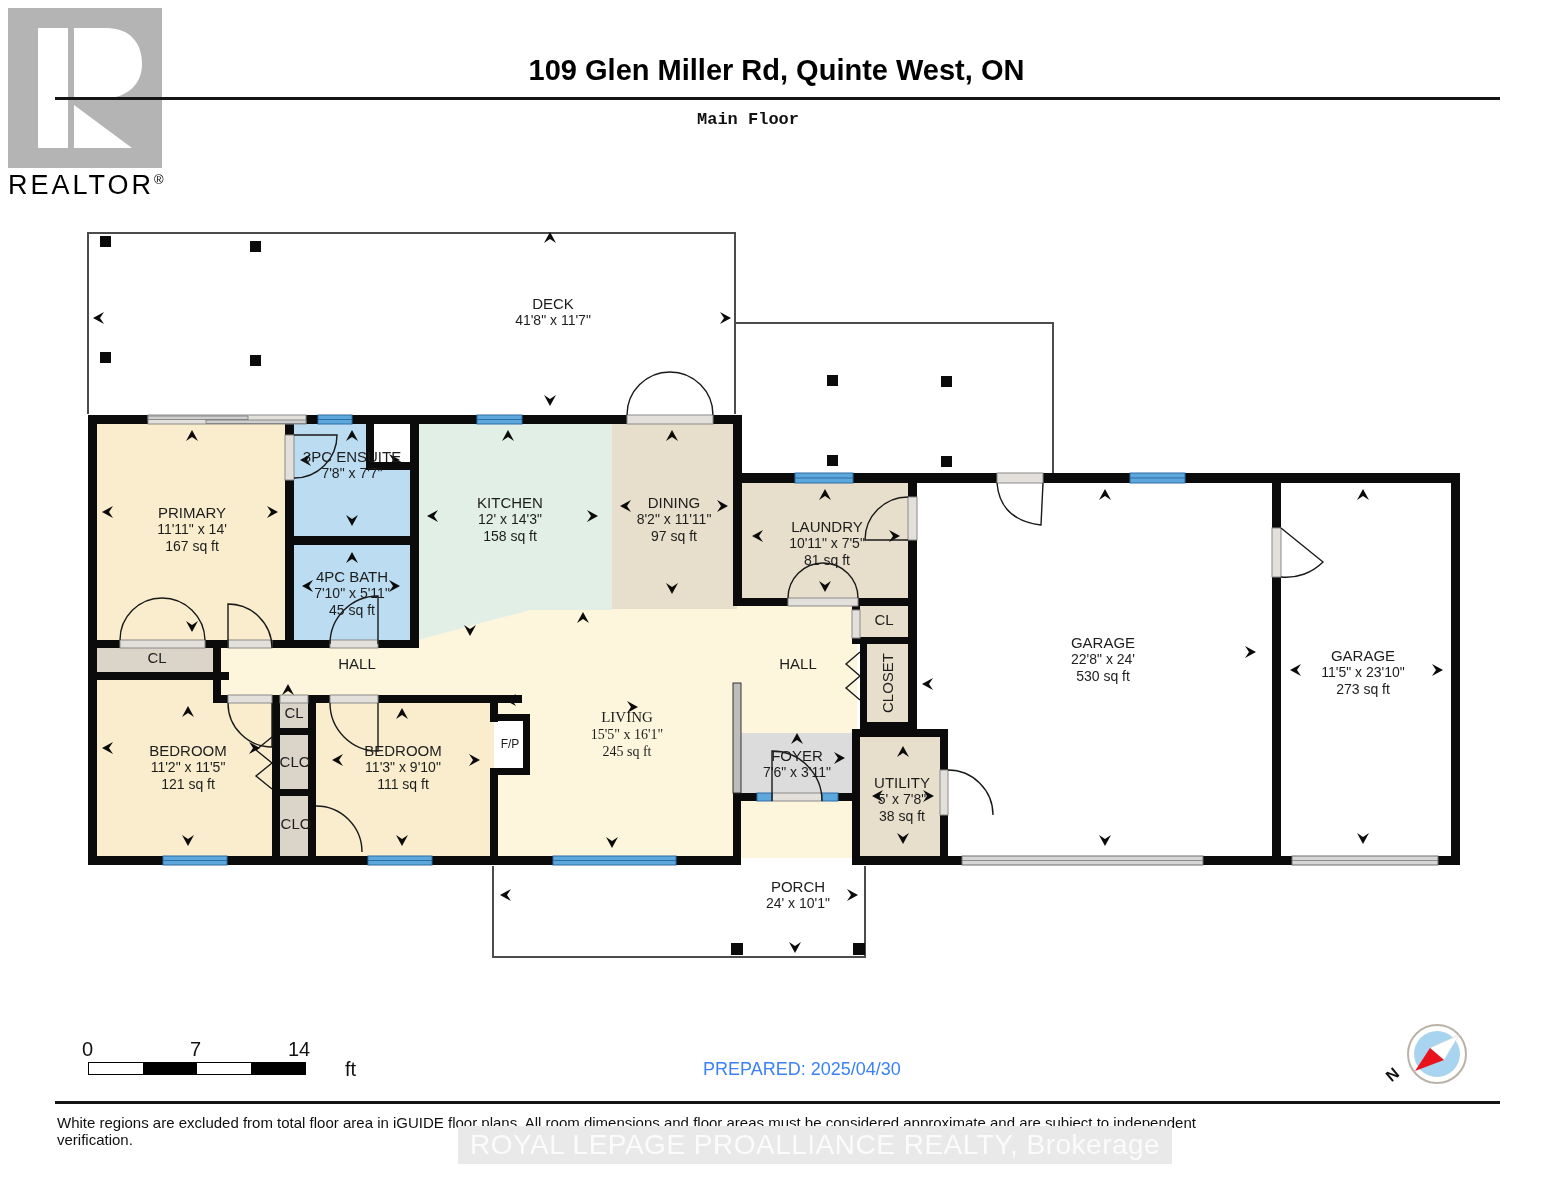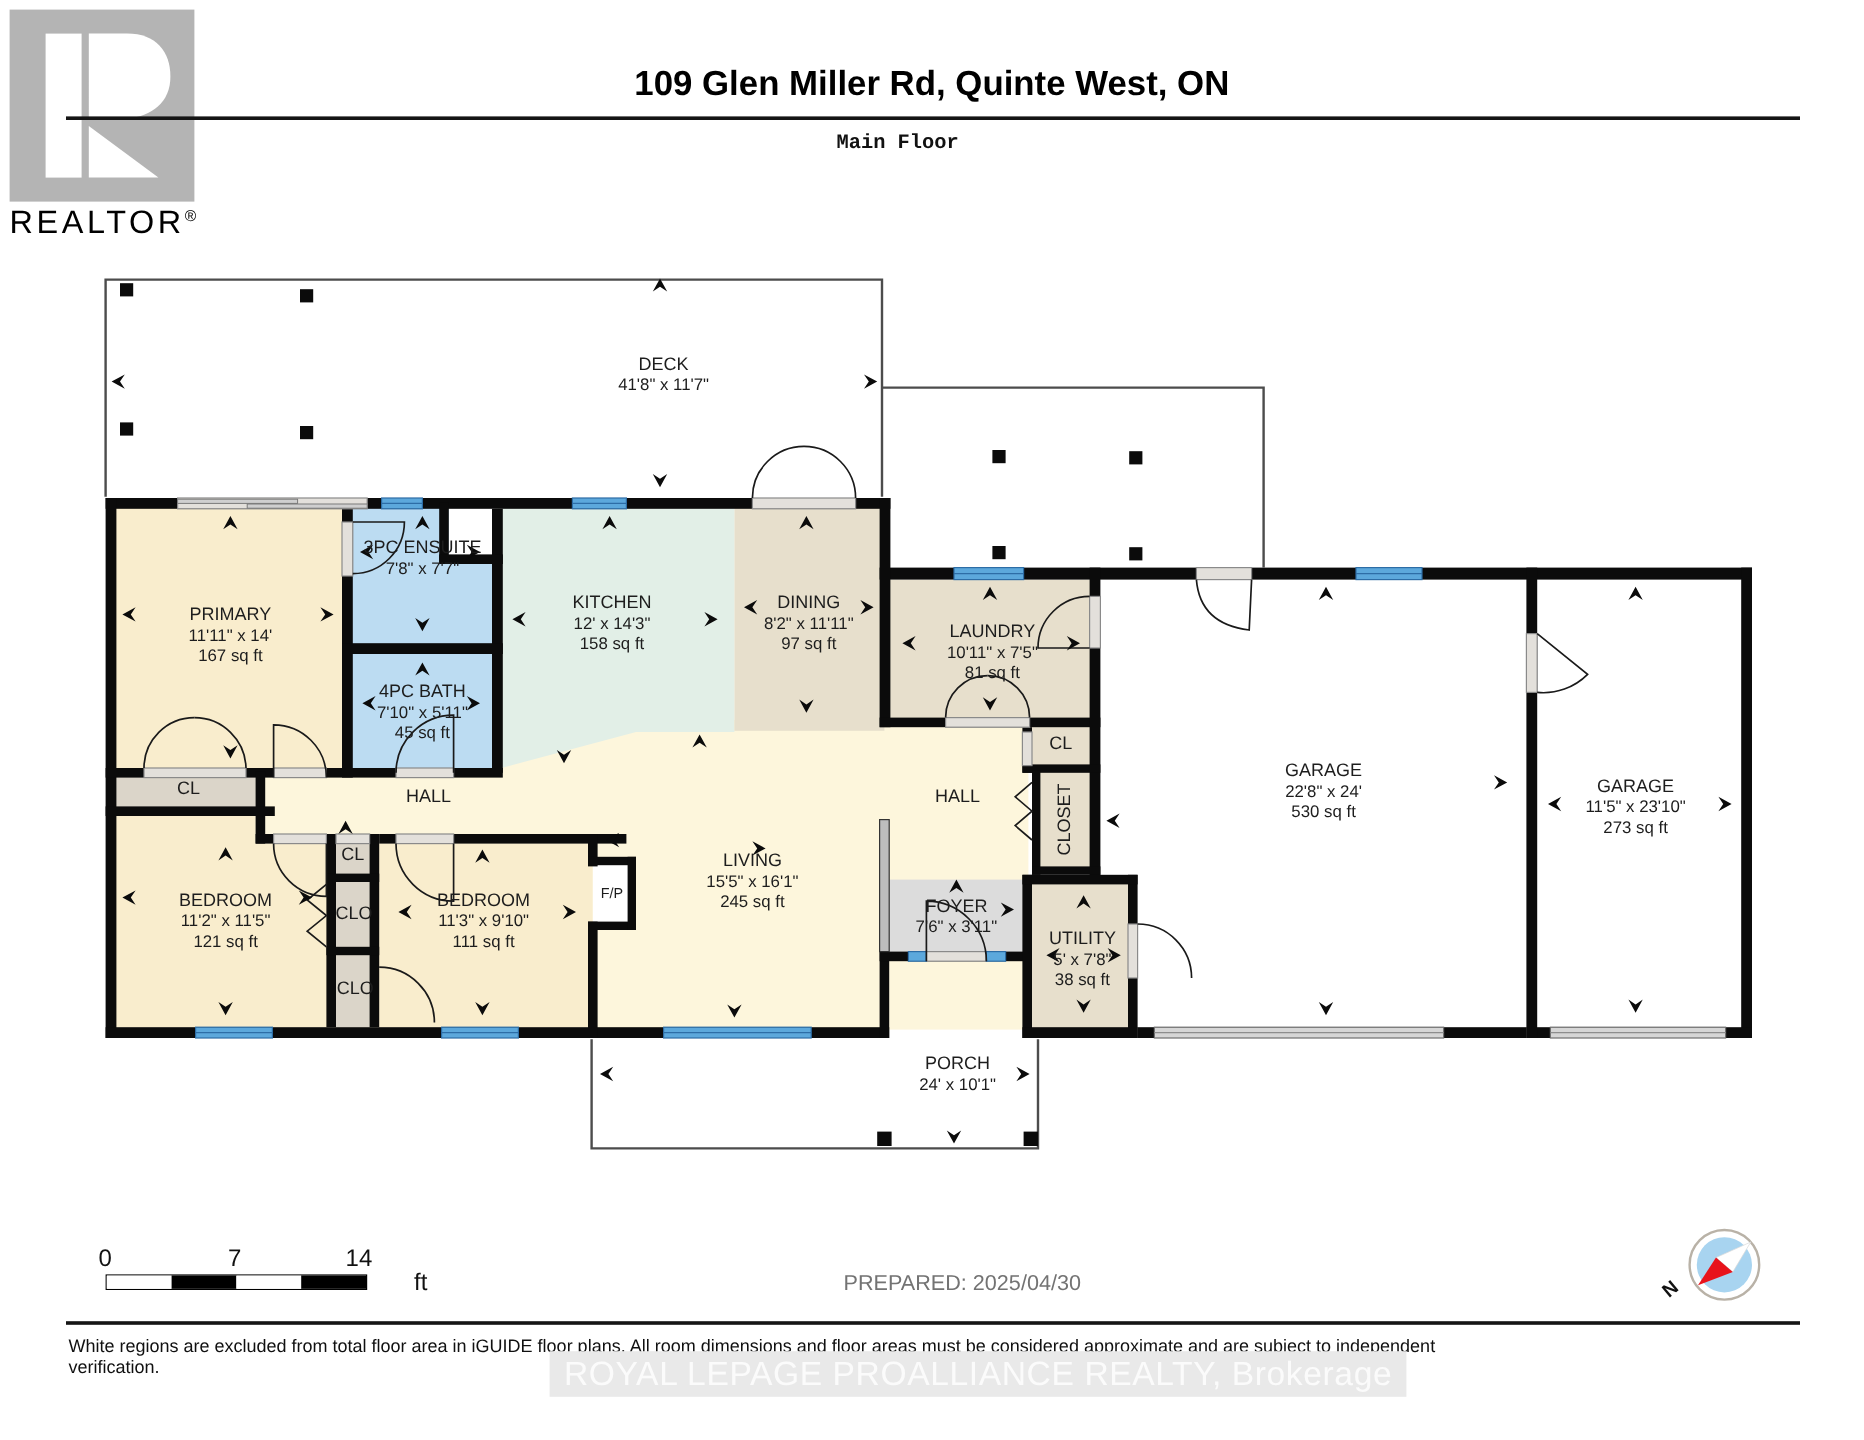--- a/index.html
+++ b/index.html
@@ -23,21 +23,21 @@
   .rlabel .dims,.rlabel .area{font-size:14px;}
   .rlabel-rot{transform:translate(-50%,-50%) rotate(-90deg);}
   .rlabel-small{font-size:12px;line-height:13px;}
   
   .scale-num{position:absolute;font-size:20px;color:#111;}
   .scale-bar{position:absolute;left:88px;top:1062px;width:216px;height:11px;
              border:1.5px solid #000;display:flex;}
   .scale-bar span{width:54px;height:100%;}
   .sb-w{background:#fff;} .sb-b{background:#000;}
   .scale-ft{position:absolute;left:314px;top:1058px;font-size:20px;margin-left:31px;}
-  .prepared{position:absolute;left:703px;top:1059px;font-size:18px;color:#737373;}
+  .prepared{position:absolute;left:703px;top:1059px;font-size:18px;color:#3b82f6;}
   .compass{position:absolute;left:1404px;top:1022px;}
   .compass-n{position:absolute;left:1387px;top:1066px;font-size:16px;font-weight:bold;
              transform:rotate(-40deg);}
   .disclaimer{position:absolute;left:57px;top:1114px;width:1150px;font-size:15px;color:#101010;}
   .watermark{position:absolute;left:458px;top:1126px;background:#e9e9e9;color:#fbfbfb;
              font-size:28px;letter-spacing:.5px;padding:3px 12px;white-space:nowrap;}
 </style>
 </head>
 <body>
 
@@ -352,21 +352,21 @@
     <div>CLO</div>
   </div>
   <div class="rlabel" style="left:403px;top:742px;">
     <div>BEDROOM</div>
       <div class="dims">11'3" x 9'10"</div>
       <div class="area">111 sq ft</div>
   </div>
   <div class="rlabel rlabel-small" style="left:510px;top:738px;">
     <div>F/P</div>
   </div>
-  <div class="rlabel" style="left:627px;top:709px;">
+  <div class="rlabel" style="left:627px;top:709px;font-family:Liberation Serif, serif;">
     <div>LIVING</div>
       <div class="dims">15'5" x 16'1"</div>
       <div class="area">245 sq ft</div>
   </div>
   <div class="rlabel" style="left:797px;top:747px;">
     <div>FOYER</div>
       <div class="dims">7'6" x 3'11"</div>
   </div>
   <div class="rlabel" style="left:884px;top:611px;">
     <div>CL</div>

